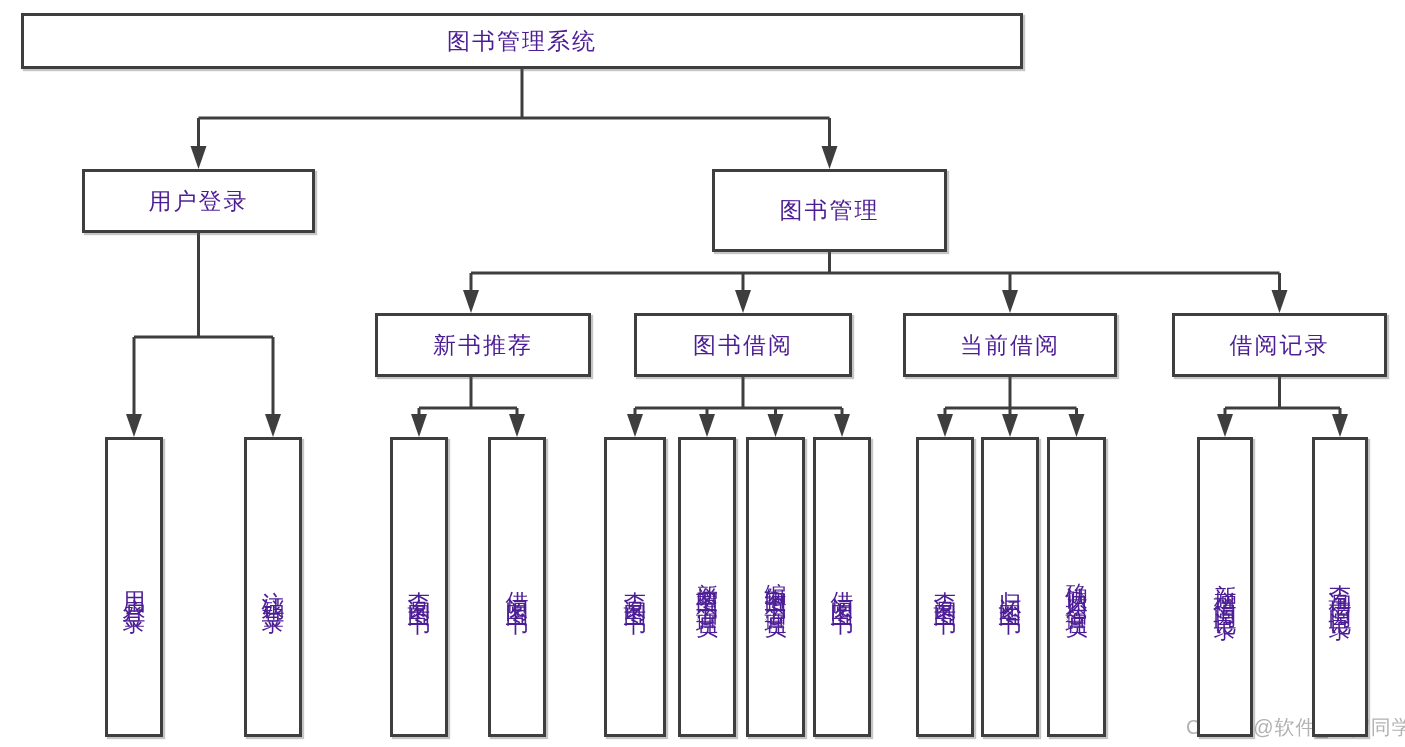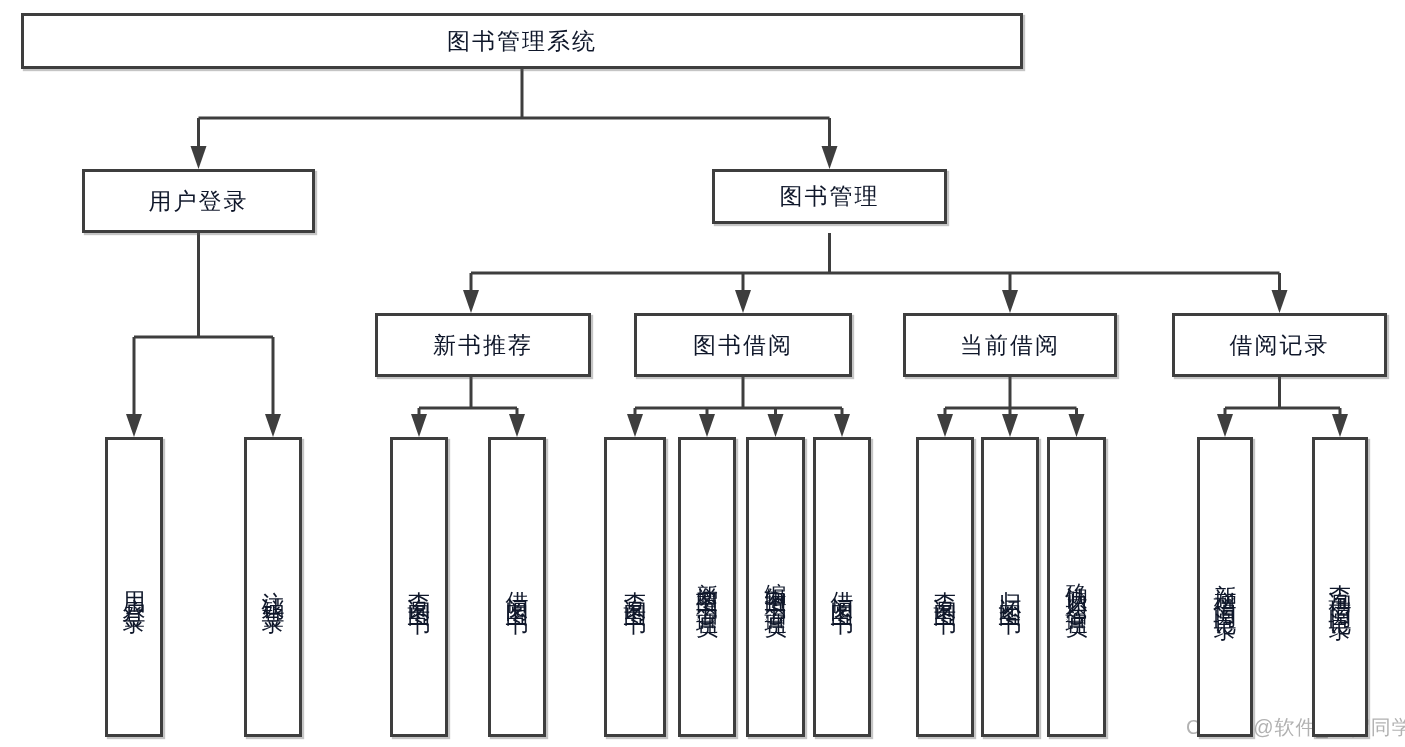--- a/index.html
+++ b/index.html
@@ -13,21 +13,21 @@
   }
   .edges-svg { position: absolute; left: 0; top: 0; }
   .node {
     position: absolute;
     box-sizing: border-box;
     border: 3px solid #3e3e3e;
     background: #ffffff;
     display: flex;
     align-items: center;
     justify-content: center;
-    color: #0f172a;
+    color: #4c1d95;
     box-shadow: 2px 2px 1px rgba(90,90,90,0.35);
   }
   .node .node-label {
     font-size: 23px;
     letter-spacing: 2px;
     white-space: nowrap;
     line-height: 1;
   }
   .node.vertical .node-label {
     writing-mode: vertical-rl;
@@ -104,21 +104,21 @@
       <line x1="1340" y1="408" x2="1340" y2="418" stroke="#3e3e3e" stroke-width="3"></line>
       <polygon points="1332,414 1348,414 1340,437" fill="#3e3e3e"></polygon>
     </svg>
   <div class="watermark" id="watermark" style="left: 1186px; top: 714px;">CSDN @软件_小贺同学</div>
 <div class="node horizontal" style="left: 21px; top: 13px; width: 1002px; height: 56px;">
       <span class="node-label">图书管理系统</span>
     </div>
     <div class="node horizontal" style="left: 82px; top: 169px; width: 233px; height: 64px;">
       <span class="node-label">用户登录</span>
     </div>
-    <div class="node horizontal" style="left: 712px; top: 169px; width: 235px; height: 55px;">
+    <div class="node horizontal" style="left: 712px; top: 169px; width: 235px; height: 83px;">
       <span class="node-label">图书管理</span>
     </div>
     <div class="node horizontal" style="left: 375px; top: 313px; width: 216px; height: 64px;">
       <span class="node-label">新书推荐</span>
     </div>
     <div class="node horizontal" style="left: 634px; top: 313px; width: 218px; height: 64px;">
       <span class="node-label">图书借阅</span>
     </div>
     <div class="node horizontal" style="left: 1172px; top: 313px; width: 215px; height: 64px;">
       <span class="node-label">借阅记录</span>

